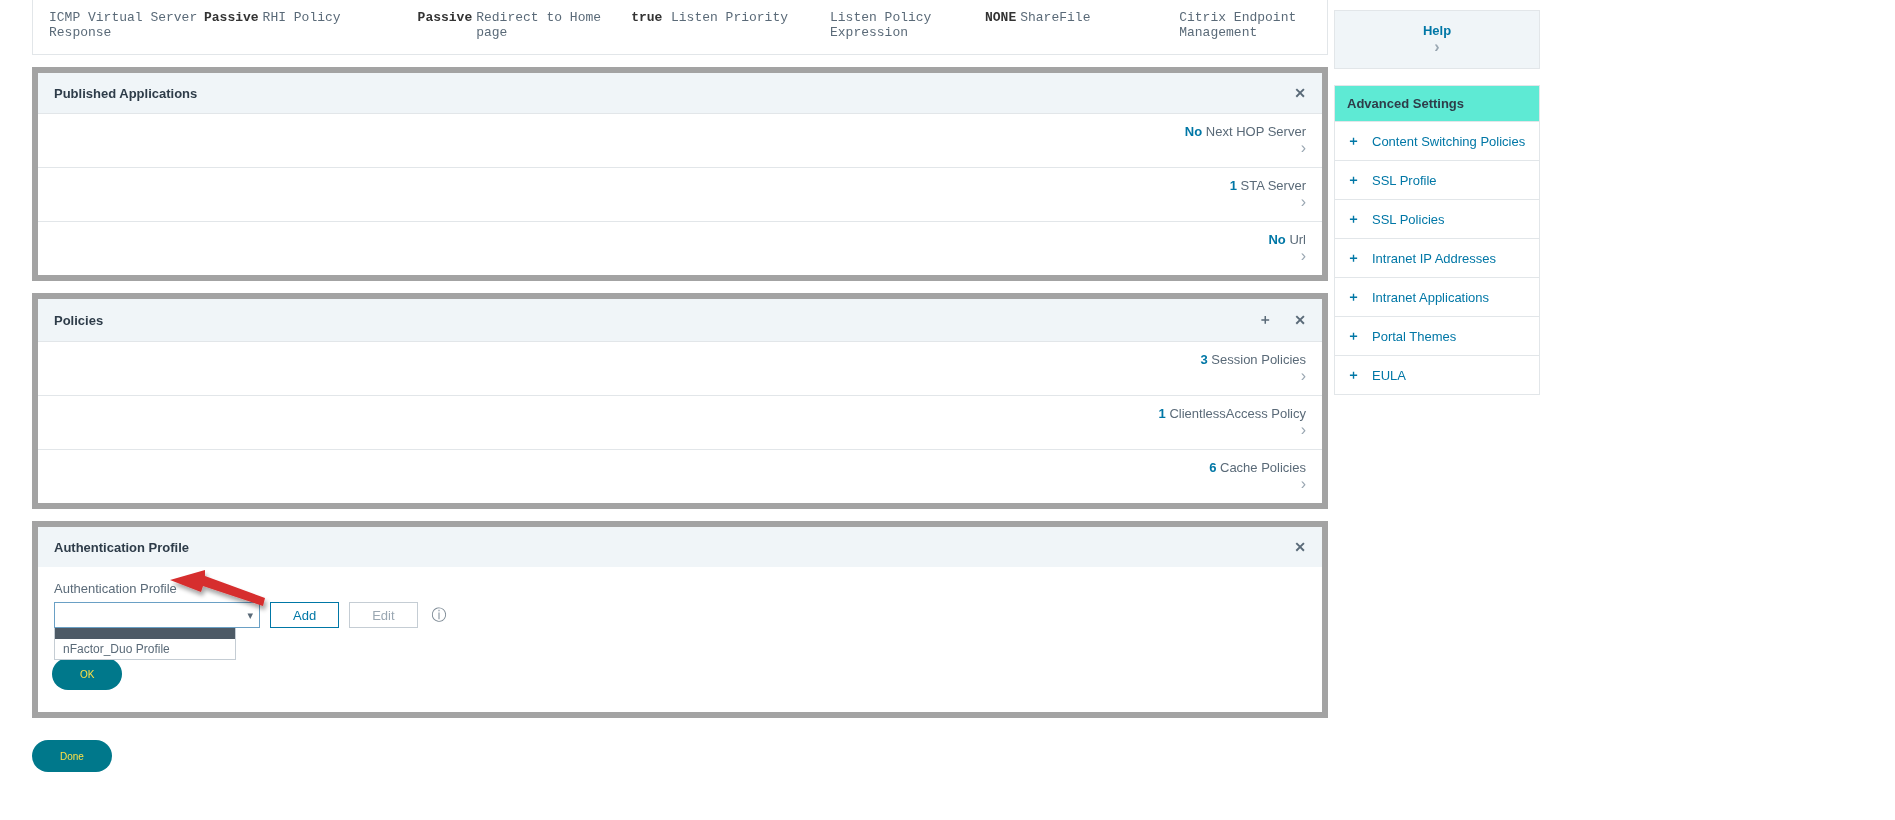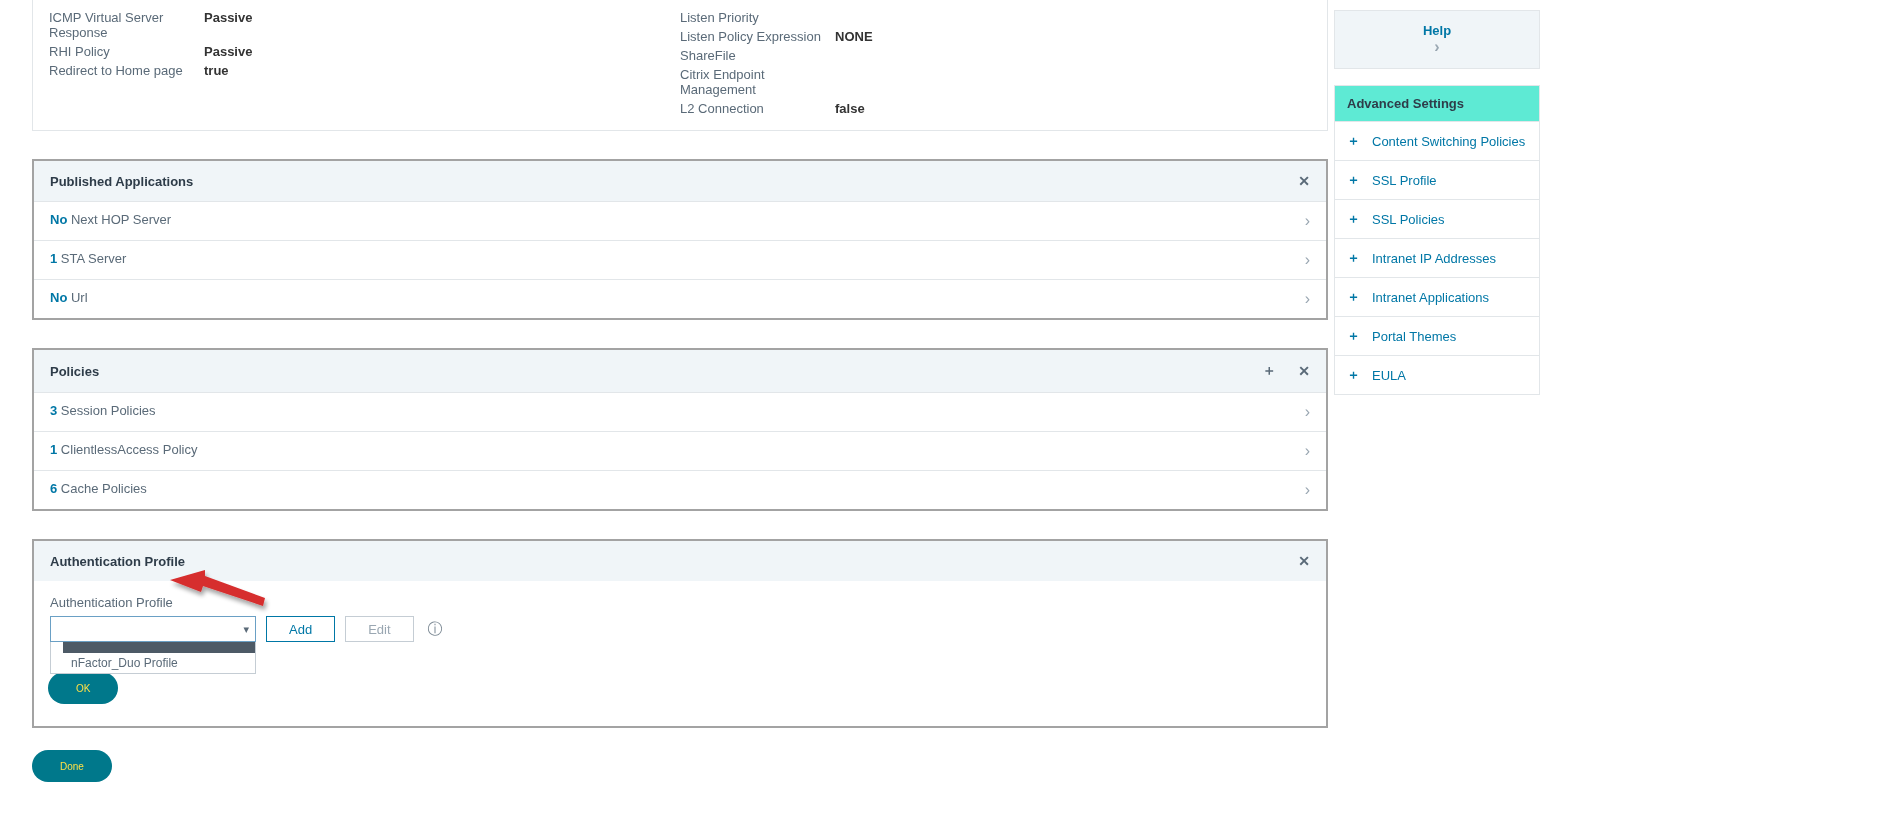--- a/index.html
+++ b/index.html
@@ -31,50 +31,51 @@
 
   
   .props-box {
     border: 1px solid #e2e6e9;
     border-top: none;
     display: flex;
     padding: 10px 16px 14px;
     font-size: 13px;
     color: #5a6a78;
   }
-  .props-left, .props-right { display: flex; flex-direction: column; gap: 4px; }
+  .props-left, .props-right { display: flex; flex-direction: row; gap: 4px; font-family: Liberation Mono, monospace; }
   .props-left { width: 640px; }
   .props-right { width: 640px; }
   .prop-row { display: flex; }
   .prop-label { width: 155px; color: #5a6a78; }
   .prop-val { font-weight: 600; color: #333; }
 
   
   .section {
-    margin-top: 28px;
-    border: 2px solid #a3a3a3;
+    margin-top: 12px;
+    border: 6px solid #a3a3a3;
   }
   .section-header {
     background: #f0f5f8;
     padding: 12px 16px;
     display: flex;
     align-items: center;
     justify-content: space-between;
     font-weight: 600;
     color: #2e3c49;
   }
   .sh-actions { display: flex; align-items: center; gap: 22px; color: #5a6a78; }
   .close-x, .plus-icn, .chev { cursor: pointer; user-select:none; font-size: 14px; }
   .section-row {
     border-top: 1px solid #e2e6e9;
     padding: 10px 16px;
     display: flex;
-    align-items: flex-start;
+    align-items: flex-end;
     justify-content: space-between;
     background: #fff;
+    flex-direction: column;
   }
   .row-txt { color: #5a6a78; }
   .row-txt .lead { color: #0077a6; font-weight: 600; }
   .chev { color: #9aa7b2; font-size: 16px; }
   .sub-header {
     background: #eceff1;
     padding: 8px 16px;
     color: #5a6a78;
     border-top: 1px solid #e2e6e9;
     font-weight: 400;
@@ -97,24 +98,23 @@
   .btn {
     height: 26px; padding: 0 22px;
     border: 1px solid #0077a6;
     background: #fff; color: #0077a6;
     font-size: 13px; cursor:pointer;
     display:inline-flex; align-items:center; justify-content:center;
   }
   .btn.disabled { color:#9aa7b2; border-color:#c5cdd4; cursor:default; }
   .info-icn { color:#7d8a95; font-size:15px; margin-left:4px; }
   .dropdown {
-    position:absolute; top:26px; left:0; width:206px;
+    position:absolute; top:26px; left:0; width:182px;
     background:#fff; border:1px solid #c5cdd4; border-top:none;
     z-index: 5;
-    padding-left: 12px;
   }
   .dropdown .blank-opt {
     height: 11px; background:#4d5a66; width:100%;
   }
   .dropdown .opt {
     padding: 3px 8px; color:#5a6a78; font-size:12px; cursor:pointer;
   }
   .pill-btn {
     background:#00788b; color:#fde047; border:none; border-radius: 18px;
     height:32px; padding:0 28px; font-size:10px; cursor:pointer;text-align:center;

